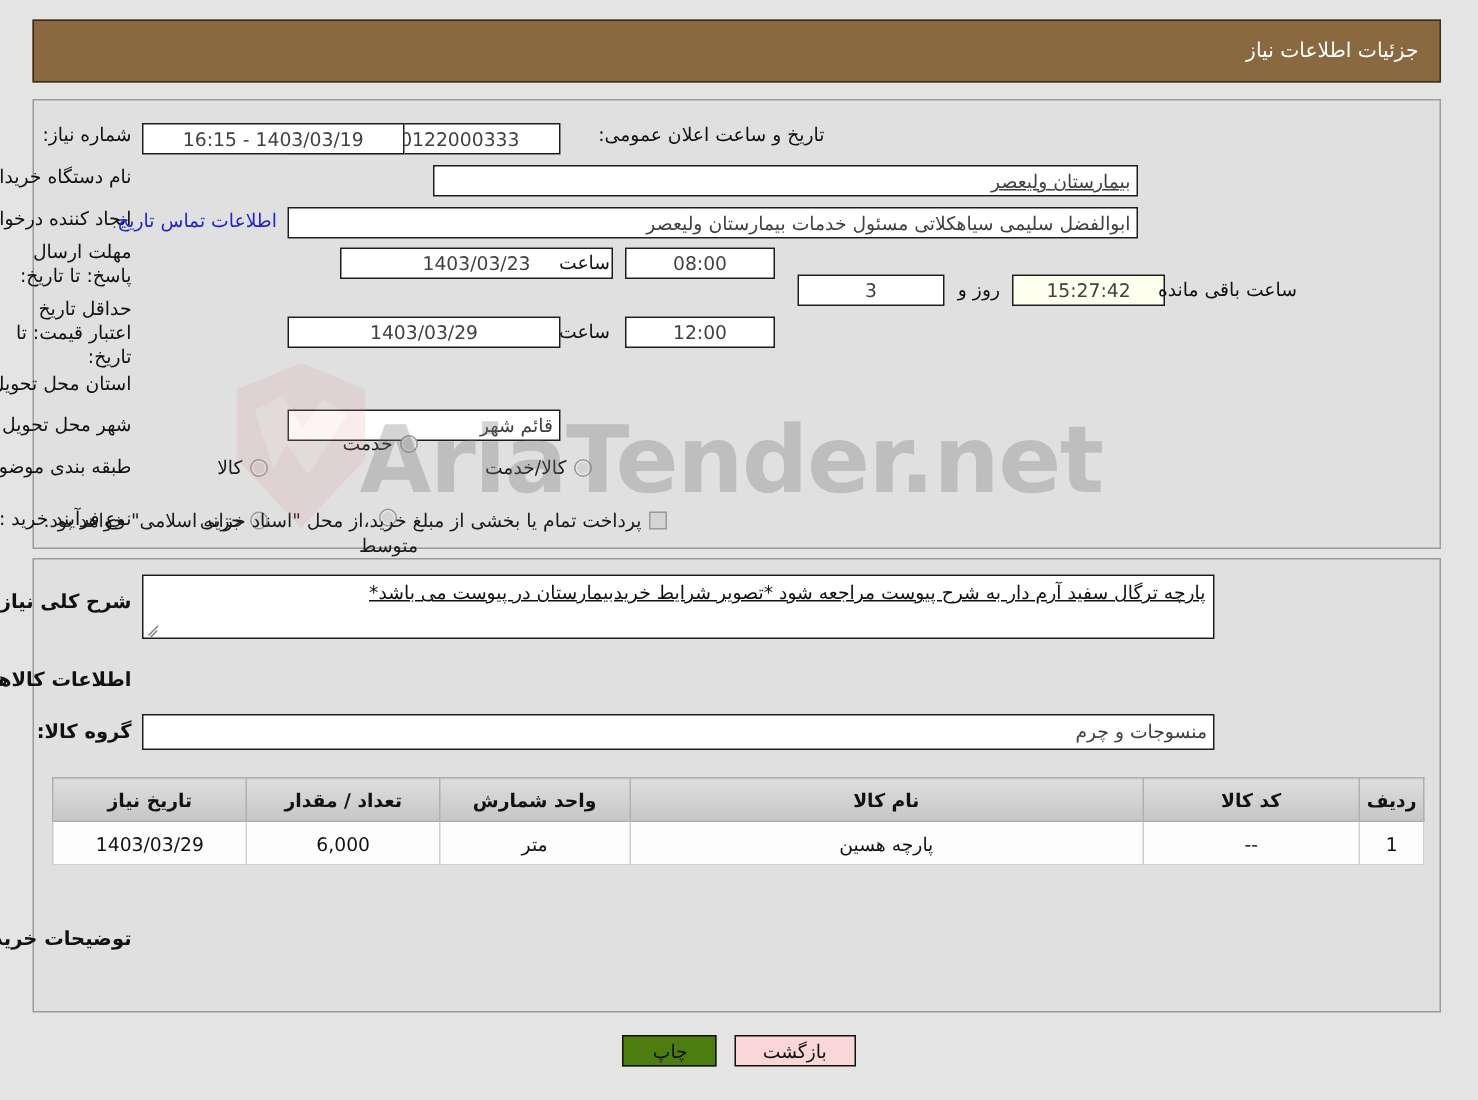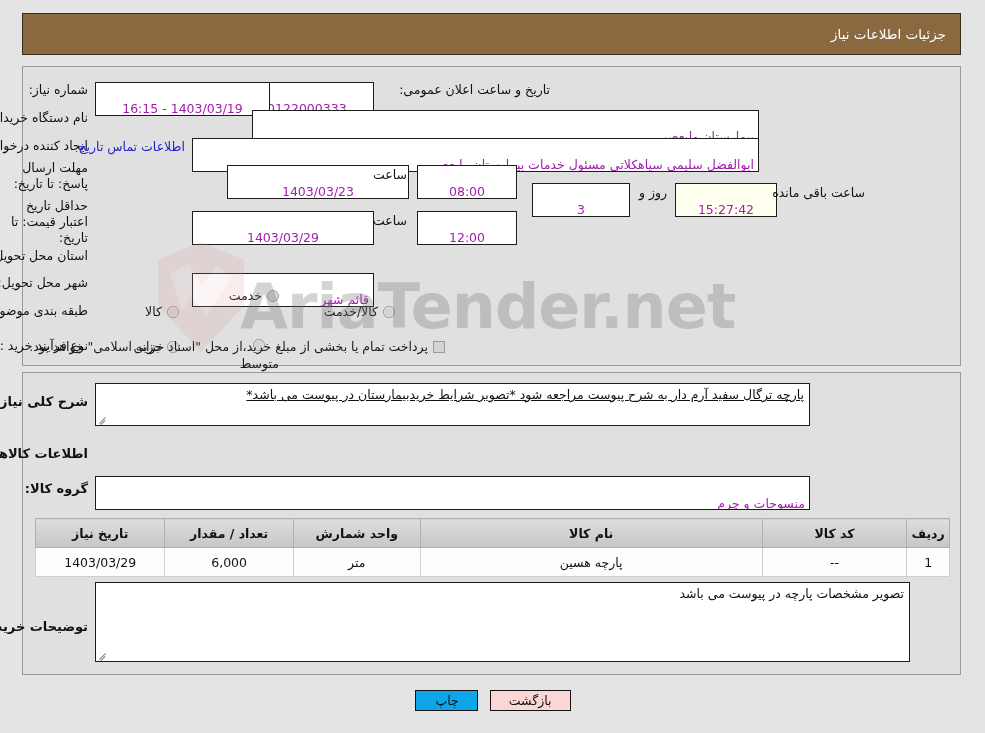--- a/index.html
+++ b/index.html
@@ -29,22 +29,22 @@
   }
   #panel-top{top:66px;height:300px;}
   #panel-mid{top:372px;height:303px;}
 
   
   .row{position:absolute;display:flex;align-items:center;}
   .lbl{font-size:12.5px;color:#111;white-space:nowrap;}
   .lbl.b{font-weight:bold;font-size:13px;}
   .fld{
     background:#ffffff;border:1px solid #1c1c1c;box-sizing:border-box;
-    height:21px;line-height:19px;font-size:12.5px;color:#a21caf;
-    padding:16px 4px;overflow:hidden;white-space:nowrap;
+    height:21px;line-height:19px;font-size:12.5px;color:#404040;
+    padding:0 4px;overflow:hidden;white-space:nowrap;
   }
   .fld.center{text-align:center;}
   .fld.right{text-align:right;}
   .fld.cream{background:#fffff0;}
   .link{color:#2222cc;font-size:12.5px;white-space:nowrap;}
 
   
   .radio{
     width:12px;height:12px;border-radius:50%;
     border:1px solid #9a9a9a;background:#d4d4d4;
@@ -88,21 +88,21 @@
   }
 
   
   .btns{position:absolute;left:0;top:690px;width:985px;
     display:flex;justify-content:center;gap:12px;}
   .btn{
     border:1px solid #111;height:21px;line-height:19px;
     font-size:12.5px;padding:0 18px;box-sizing:border-box;
     text-align:center;color:#111;
   }
-  .btn.print{background:#0ea5e9;padding-left:20px;}
+  .btn.print{background:#4d7c0f;padding-left:20px;}
   .btn.back{background:#fbd6d6;}
 
   
   .wm{
     position:absolute;left:150px;top:232px;width:700px;height:150px;
     pointer-events:none;user-select:none;z-index:5;opacity:.30;
   }
   .wm .txt{
     position:absolute;left:90px;top:38px;
     font-size:62px;font-weight:bold;color:#737373;
@@ -139,21 +139,21 @@
   <div class="fld center" style="position:absolute;top:82px;right:611px;width:182px;">1103090122000333</div>
 
   <div class="row" style="top:82px;right:435px;">
     <span class="lbl">تاریخ و ساعت اعلان عمومی:</span>
   </div>
   <div class="fld center" style="position:absolute;top:82px;right:715px;width:175px;">1403/03/19 - 16:15</div>
 
   <div class="row" style="top:110px;right:897px;">
     <span class="lbl">نام دستگاه خریدار:</span>
   </div>
-  <div class="fld right" style="position:absolute;top:110px;right:226px;width:507px;">بیمارستان ولیعصر</div>
+  <div class="fld right" style="position:absolute;top:110px;right:226px;width:470px;text-decoration:underline;">بیمارستان ولیعصر</div>
 
   <div class="row" style="top:138px;right:897px;">
     <span class="lbl">ایجاد کننده درخواست:</span>
   </div>
   <div class="fld right" style="position:absolute;top:138px;right:226px;width:567px;">ابوالفضل سلیمی سیاهکلاتی مسئول خدمات بیمارستان ولیعصر</div>
   <div style="position:absolute;top:139px;right:800px;left:auto;">
     <span class="link">اطلاعات تماس تاریخ</span>
   </div>
 
   <div class="row" style="top:160px;right:897px;width:92px;display:block;line-height:15px;">
@@ -248,27 +248,20 @@
         <td>--</td>
         <td>پارچه هسین</td>
         <td>متر</td>
         <td>6,000</td>
         <td>1403/03/29</td>
       </tr>
     </tbody>
   </table>
 
   <span class="lbl b" style="position:absolute;top:619px;right:897px;">توضیحات خریدار:</span>
-  <div class="tarea" style="position:absolute;top:582px;right:75px;width:815px;height:80px;">
-    <span>تصویر مشخصات پارچه در پیوست می باشد</span>
-    <span class="grip">
-        <i></i>
-        <i></i>
-      </span>
-  </div>
 
   <div class="btns">
     <div class="btn back">بازگشت</div>
     <div class="btn print">چاپ</div>
   </div>
 
   <div class="wm">
     <div class="shield"></div>
     <div class="txt">AriaTender.net</div>
   </div>

